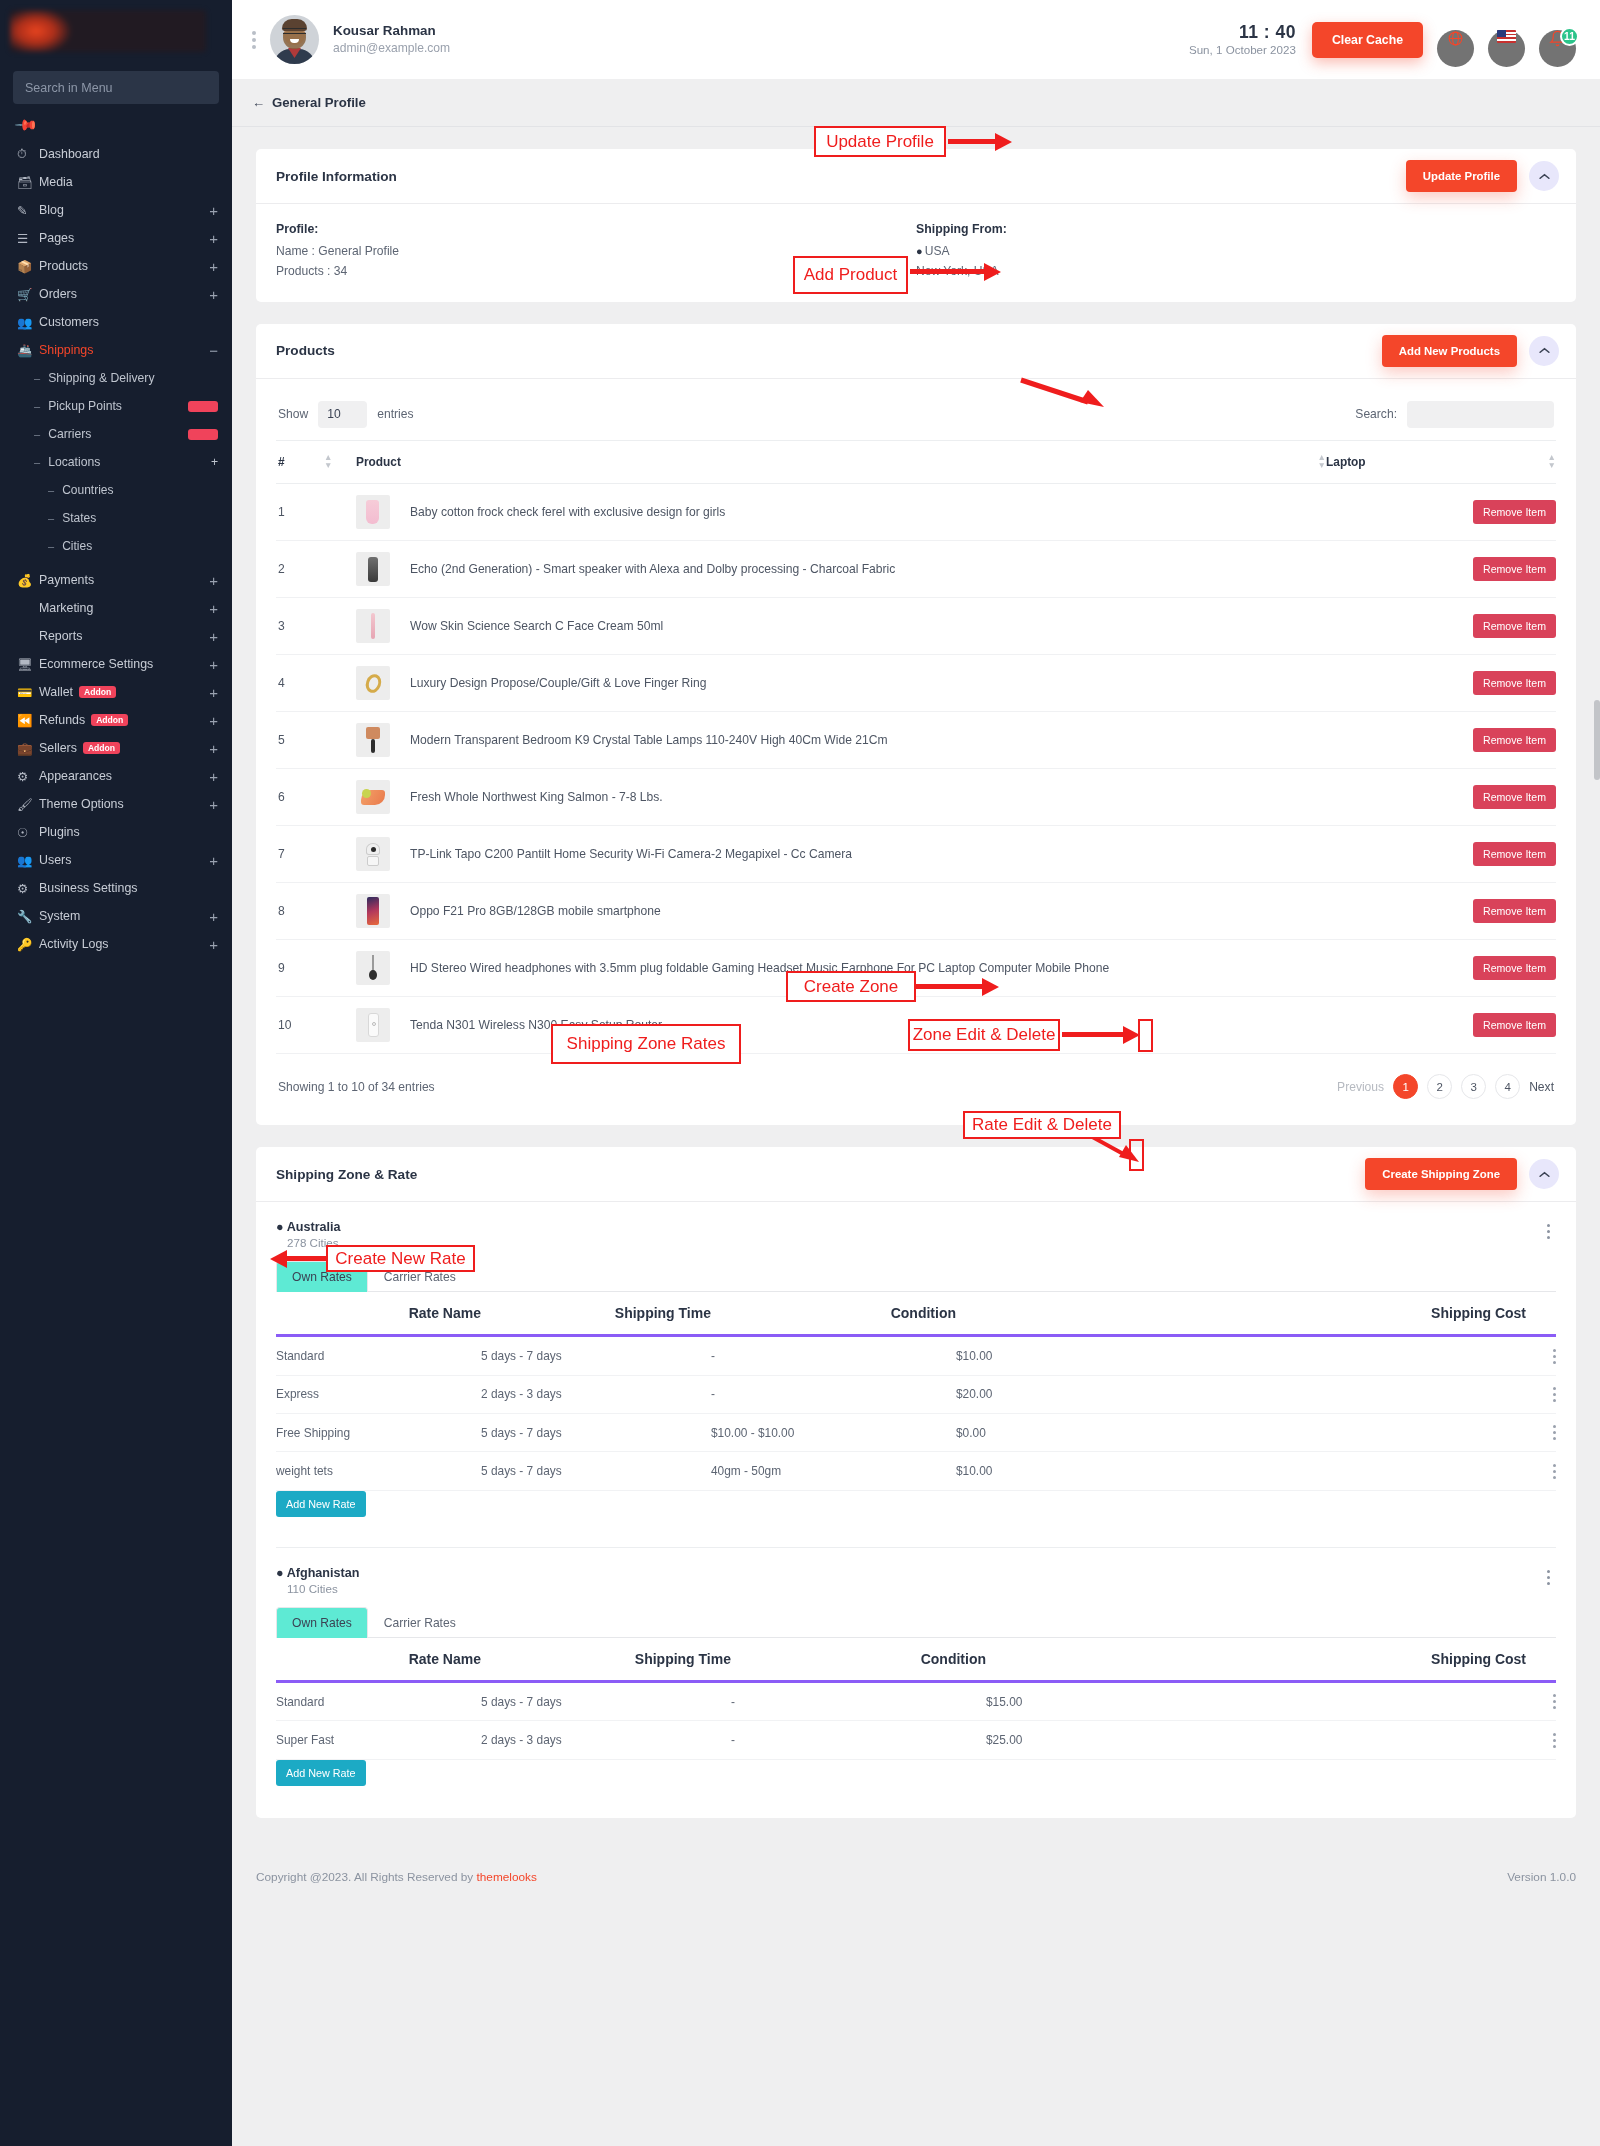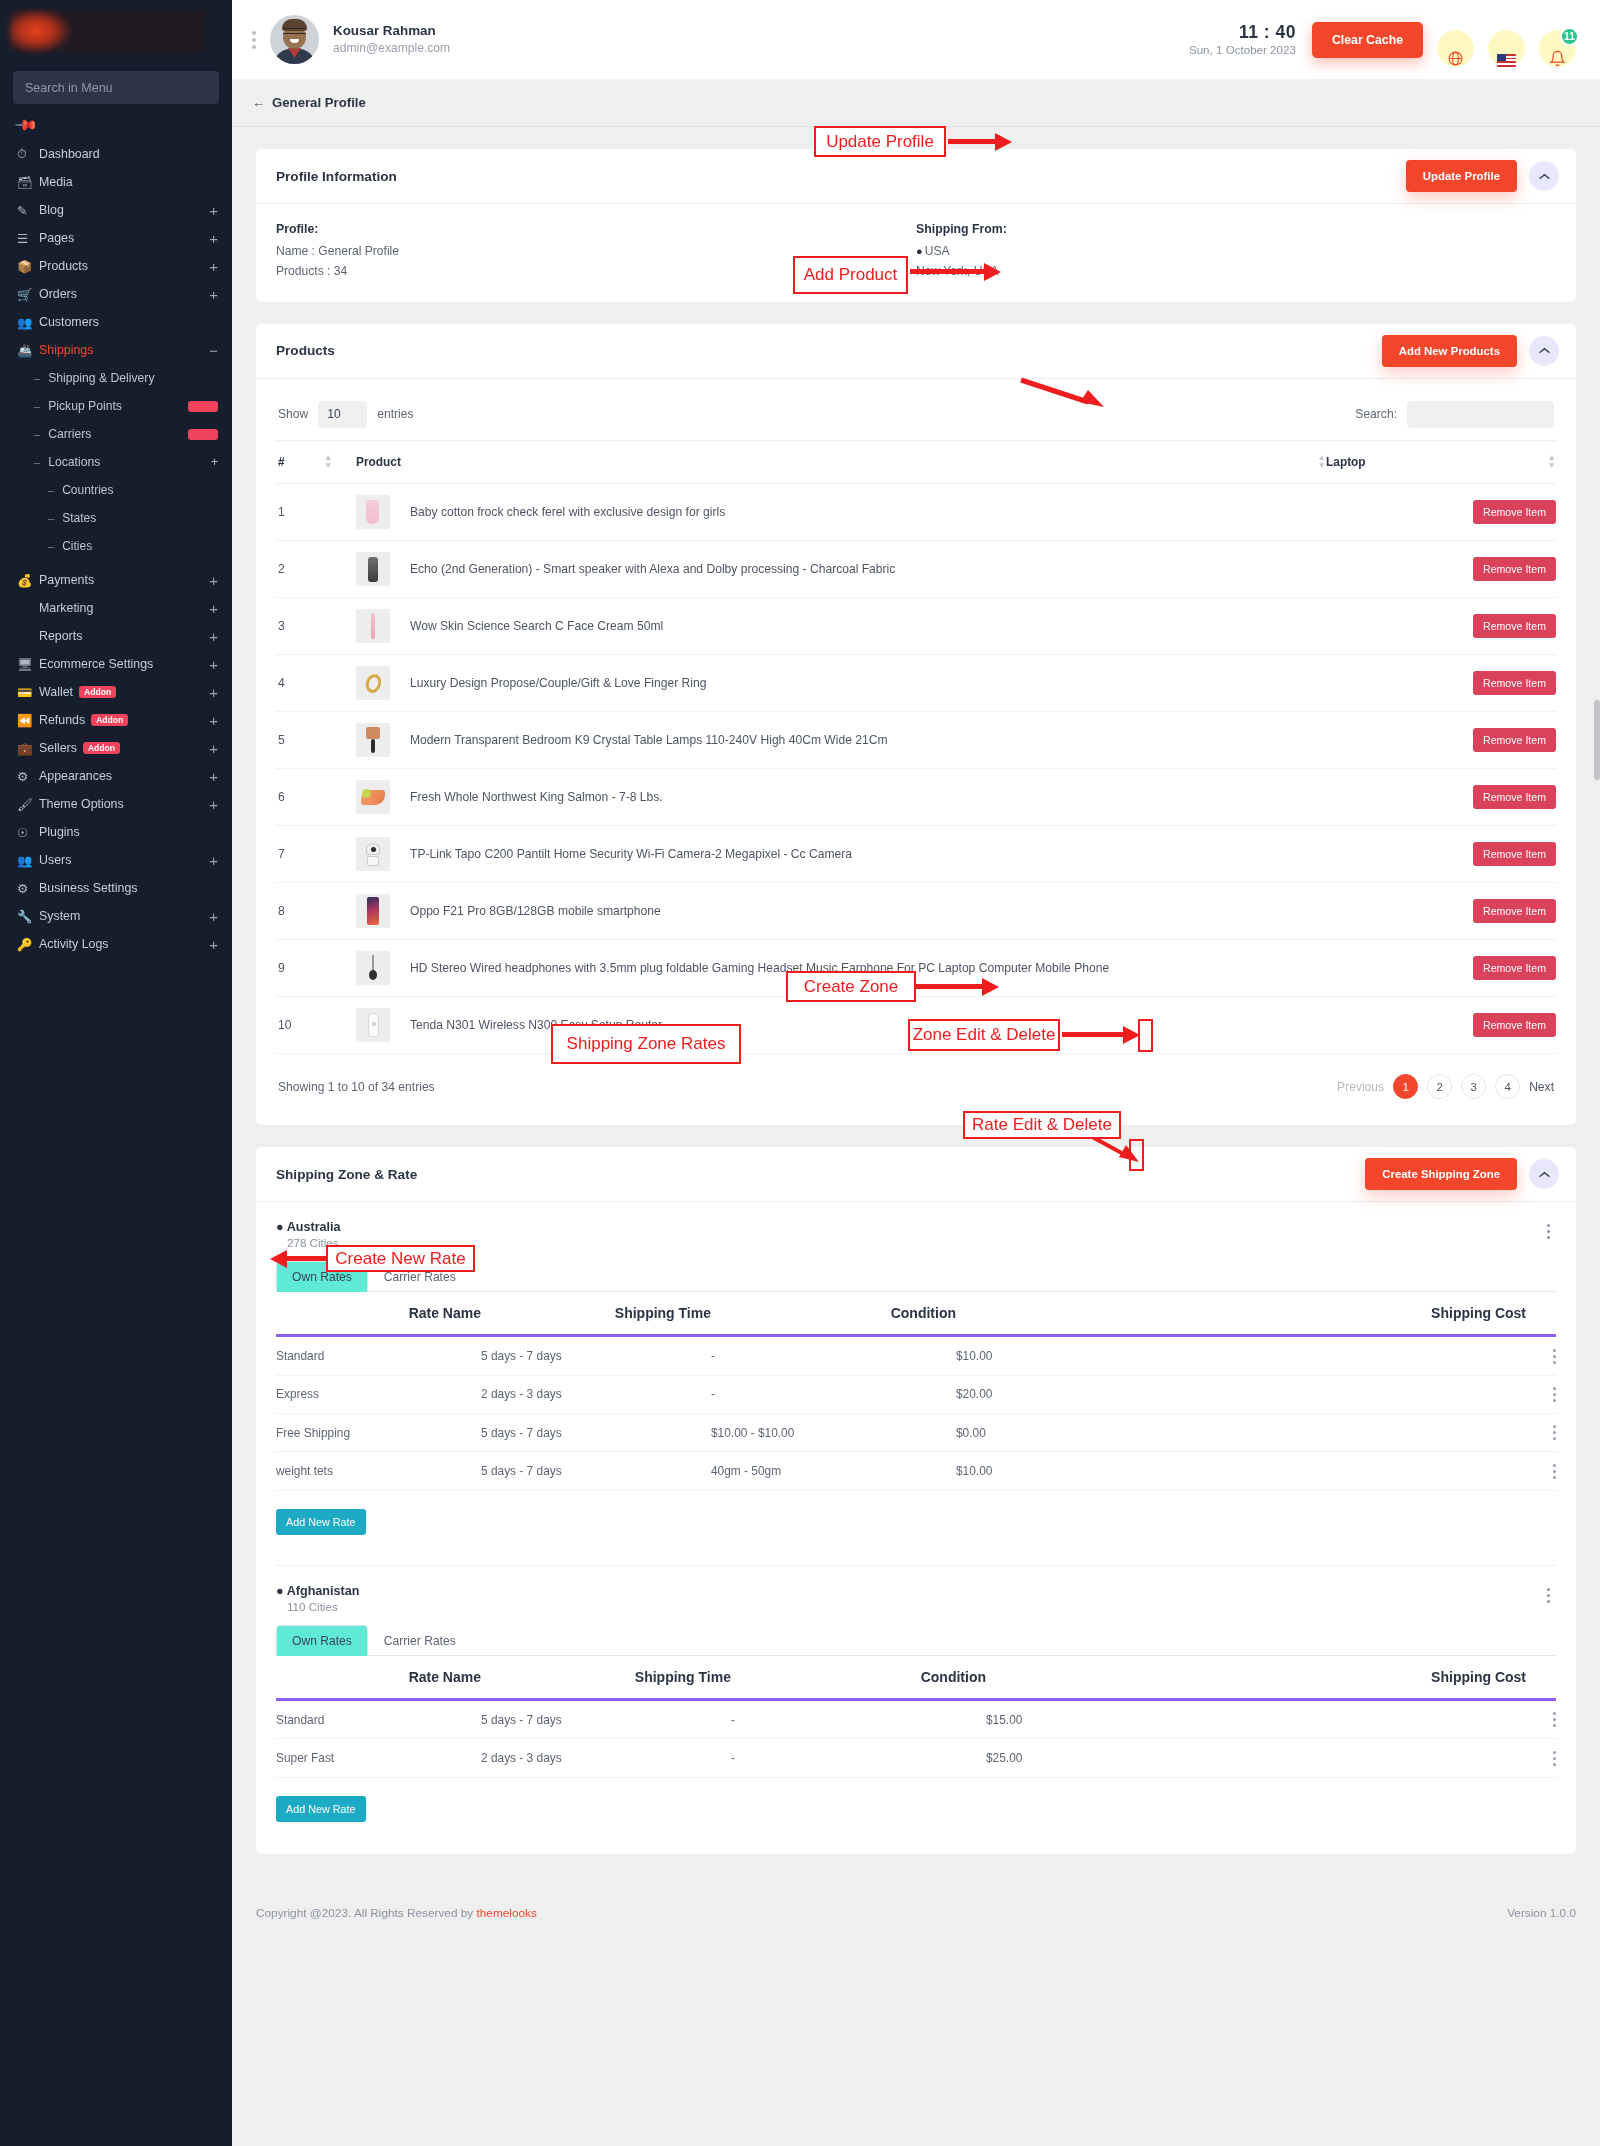--- a/index.html
+++ b/index.html
@@ -163,22 +163,22 @@
   .btn-clear-cache {
     background: #f4462a; color: #fff;
     border: none; border-radius: 5px;
     font-size: 12.3px; font-weight: bold;
     padding: 11px 20px; cursor: pointer;
     font-family: "Liberation Sans", sans-serif;
     box-shadow: 0 5px 14px rgba(244,70,42,.35);
   }
   .circ-btn {
     width: 37px; height: 37px; border-radius: 50%;
-    background: #fef9c3; margin-left: 14px;
-    display: flex; align-items: flex-end; justify-content: center;
+    background: #737373; margin-left: 14px;
+    display: flex; align-items: flex-start; justify-content: center;
     cursor: pointer; position: relative; margin-top: 17px;
   }
   .circ-btn svg { display: block; }
   .flag-glyph {
     width: 19px; height: 13px; border-radius: 1px;
     background: linear-gradient(#c8312f 0 14%, #fff 14% 28%, #c8312f 28% 42%, #fff 42% 56%, #c8312f 56% 70%, #fff 70% 84%, #c8312f 84% 100%);
     position: relative; overflow: hidden;
   }
   .flag-glyph::after {
     content: ""; position: absolute; left: 0; top: 0;
@@ -327,21 +327,21 @@
     font-size: 11.9px; color: #5d6573; padding: 11px 0;
     border-bottom: 1px solid #f1f2f4;
   }
   table.rates tbody tr:last-child td { border-bottom: 1px solid #f1f2f4; }
   .rc1 { width: 205px; } .rc2 { width: 230px; } .rc3 { width: 245px; } .rc4 { }
   .rc5 { width: 30px; text-align: right; position: relative; }
   .row-kebab { display: inline-flex; flex-direction: column; gap: 3px; cursor: pointer; vertical-align: middle; }
   .row-kebab i { width: 3px; height: 3px; border-radius: 50%; background: #9aa1ad; display: block; }
   .btn-addrate {
     background: #1caac5; color: #fff; border: none;
-    border-radius: 3px; padding: 7px 10px; margin-top: 18px;
+    border-radius: 3px; padding: 7px 10px; 
     font-size: 10.8px; cursor: pointer;
     font-family: "Liberation Sans", sans-serif;
   }
 
   
   .footer {
     margin: 24px 24px 0 24px; height: 70px;
     display: flex; align-items: center;
     font-size: 11.8px; color: #8b93a0;
   }

